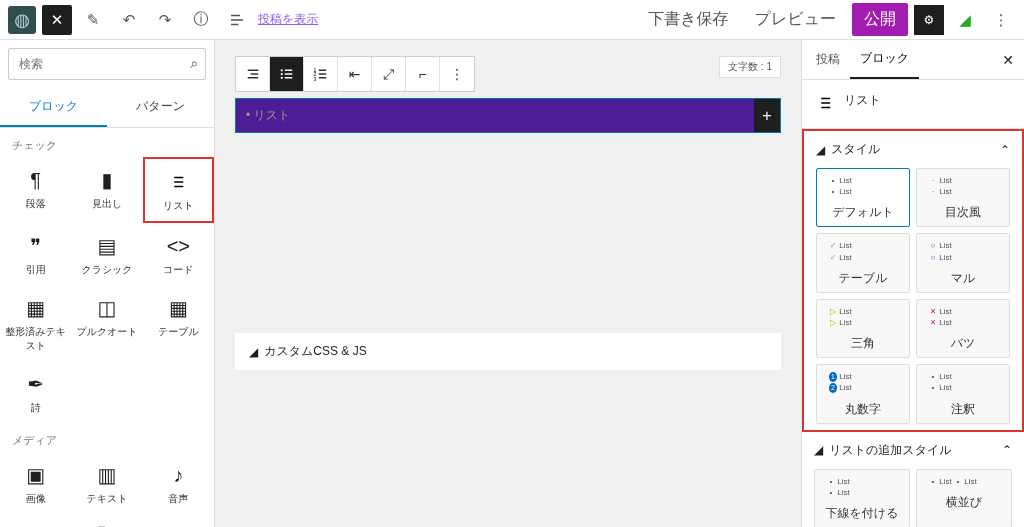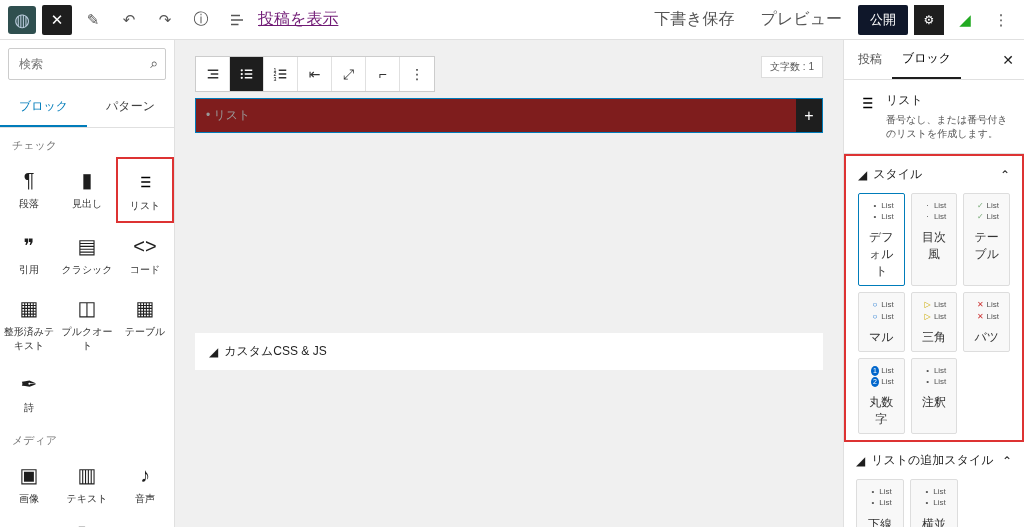--- a/index.html
+++ b/index.html
@@ -1,64 +1,64 @@
 <!DOCTYPE html>
 <html><head>
 <meta charset="utf-8">
 <style>
 *{box-sizing:border-box;margin:0;padding:0;font-family:-apple-system,BlinkMacSystemFont,"Segoe UI","Hiragino Sans",Meiryo,sans-serif}
 body{width:1024px;height:527px;overflow:hidden;background:#fff;color:#1e1e1e;font-size:12px}
 .top{height:40px;display:flex;align-items:center;border-bottom:1px solid #e0e0e0;padding:0 8px;gap:6px}
 .logo{width:28px;height:28px;background:#2f4f4f;border-radius:3px;display:flex;align-items:center;justify-content:center;color:#bcd;font-size:18px}
 .ibtn{width:30px;height:30px;display:flex;align-items:center;justify-content:center;cursor:pointer;border-radius:2px;font-size:15px;color:#555}
 .ibtn.dark{background:#1e1e1e;color:#fff}
-.link{color:#701a75;text-decoration:underline;font-size:16px}
+.link{color:#8b5cf6;text-decoration:underline;font-size:12px}
 .sp{flex:1}
 .tbtn{padding:6px 10px;font-size:16px;color:#555;cursor:pointer}
-.pub{background:#0f172a;color:#fff;padding:6px 12px;border-radius:2px;font-size:13px}
+.pub{background:#a21caf;color:#fff;padding:6px 12px;border-radius:2px;font-size:16px}
 .gear{width:30px;height:30px;background:#1e1e1e;color:#fff;display:flex;align-items:center;justify-content:center}
 .main{display:flex;height:487px}
-.left{width:175px;border-right:1px solid #e0e0e0;display:flex;flex-direction:column;background:#fff}
+.left{width:215px;border-right:1px solid #e0e0e0;display:flex;flex-direction:column;background:#fff}
 .search{margin:8px;position:relative}
 .search input{width:100%;padding:8px 30px 8px 10px;border:1px solid #ccc;border-radius:2px;font-size:12px}
 .search .mic{position:absolute;right:8px;top:7px;font-size:14px;color:#555}
 .tabs{display:flex;border-bottom:1px solid #e0e0e0}
 .tab{flex:1;text-align:center;padding:10px 4px;font-size:12px;color:#404040;cursor:pointer}
 .tab.act{color:#007cba;border-bottom:2px solid #007cba;font-weight:500}
 .cat{padding:10px 12px 4px;font-size:11px;color:#777}
 .grid{display:grid;grid-template-columns:repeat(3,1fr)}
 .blk{display:flex;flex-direction:column;align-items:center;padding:12px 2px 8px;cursor:pointer;gap:6px}
 .blk .ic{font-size:20px;height:22px;display:flex;align-items:center;color:#1e1e1e}
 .blk .lb{font-size:10px;color:#333;text-align:center}
 .hl{border:2px solid #d33}
 .center{flex:1;background:#f0f0f0;padding:16px 20px;overflow:auto}
 .wc{float:right;background:#fff;border:1px solid #ddd;padding:3px 8px;font-size:10px;color:#555;margin-bottom:15px}
 .title{font-size:24px;color:#888;padding:10px 0 14px;clear:both}
 .tb{display:inline-flex;border:1px solid #ccc;background:#fff;margin-bottom:6px}
 .tb .c{width:34px;height:34px;display:flex;align-items:center;justify-content:center;border-right:1px solid #e0e0e0;font-size:14px;color:#333}
 .tb .c:last-child{border-right:none}
 .tb .c.act{background:#1e1e1e;color:#fff}
-.lf{display:flex;border:1.5px solid #007cba;background:#7f1d1d}
+.lf{display:flex;border:1.5px solid #007cba;background:#4c1d95}
 .lf .inp{flex:1;padding:8px 10px;font-size:12px;color:#999}
 .lf .add{width:26px;background:#1e1e1e;color:#fff;display:flex;align-items:center;justify-content:center;font-size:16px}
 .acc{margin-top:200px;background:#fff;padding:10px 14px;display:flex;align-items:center;gap:6px;font-size:12px;font-weight:500}
-.right{width:181px;border-left:1px solid #e0e0e0;display:flex;flex-direction:column;overflow:auto}
+.right{width:223px;border-left:1px solid #e0e0e0;display:flex;flex-direction:column;overflow:auto}
 .rtabs{display:flex;align-items:center;border-bottom:1px solid #e0e0e0;padding:0 4px}
 .rtab{padding:10px 10px;font-size:12px;color:#555;cursor:pointer}
 .rtab.act{border-bottom:2px solid #1e1e1e;font-weight:500;color:#000}
 .rx{margin-left:auto;padding:6px;cursor:pointer;font-size:14px}
 .rinfo{padding:12px 14px;border-bottom:1px solid #e0e0e0;display:flex;gap:10px}
 .rinfo .ic{font-size:16px;padding-top:2px}
 .rinfo .tx .t1{font-size:12px;font-weight:500;margin-bottom:4px}
 .rinfo .tx .t2{font-size:10px;color:#555;line-height:1.4}
 .panel{padding:10px 12px 6px;border-bottom:1px solid #e0e0e0}
 .panel.hl{border:2px solid #d33}
 .ph{display:flex;align-items:center;gap:6px;font-size:12px;font-weight:500;margin-bottom:10px}
 .ph .chev{margin-left:auto;font-size:12px}
-.sgrid{display:grid;grid-template-columns:1fr 1fr 1fr;gap:6px}
+.sgrid{display:grid;grid-template-columns:1fr 1fr;gap:6px}
 .sitem{border:1px solid #ddd;border-radius:2px;padding:6px 6px 2px;text-align:center;background:#f8f8f8}
 .sitem.sel{border:1.5px solid #007cba;background:#fff}
 .sitem .pv{font-size:8px;color:#555;line-height:1.4;margin-bottom:4px;text-align:left;padding-left:6px}
 .sitem .pv .b{display:inline-block;width:8px;text-align:center}
 .sitem .nm{font-size:12px;color:#333;padding:3px 0}
 svg{width:18px;height:18px}
 </style>
 </head>
 <body>
 
@@ -211,21 +211,20 @@
       <div class="rtab">投稿</div>
       <div class="rtab act">ブロック</div>
       <div class="rx">✕</div>
     </div>
     <div class="rinfo">
       <div class="ic"><svg viewBox="0 0 24 24">
             <path d="M7 6h12M7 12h12M7 18h12M4 6h0M4 12h0M4 18h0" stroke="#000" stroke-width="2"></path>
           </svg></div>
       <div class="tx">
         <div class="t1">リスト</div>
-        <div class="t2">番号なし、または番号付きのリストを作成します。</div>
       </div>
     </div>
     <div class="panel hl">
       <div class="ph">
           <span>◢</span>
           <span>スタイル</span>
           <span class="chev">⌃</span>
         </div>
       <div class="sgrid">
         <div class="sitem sel">

